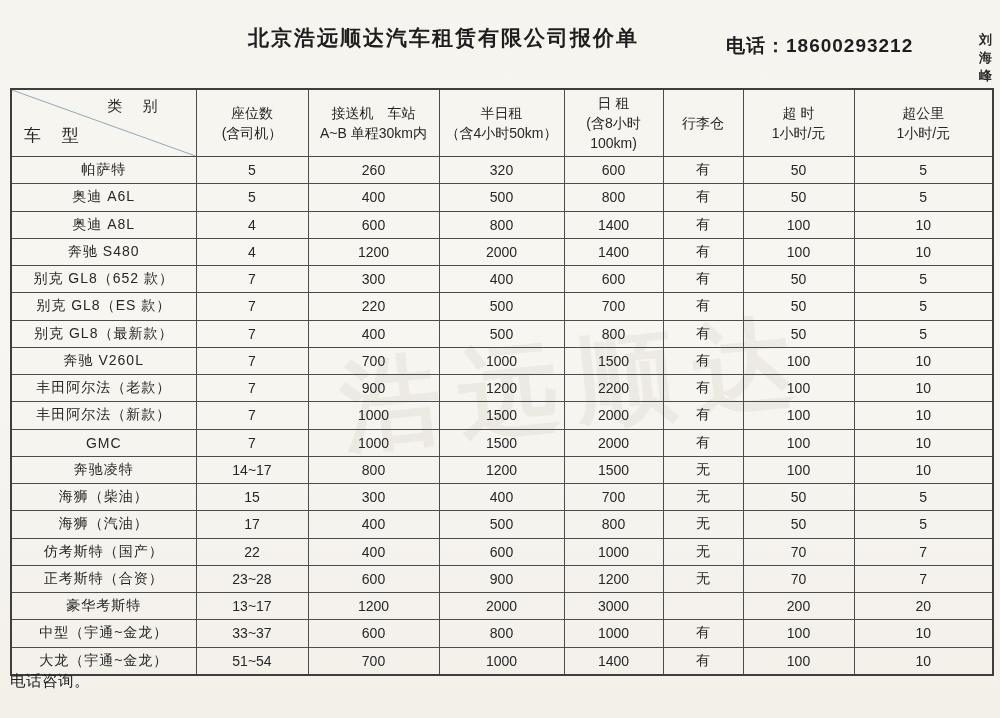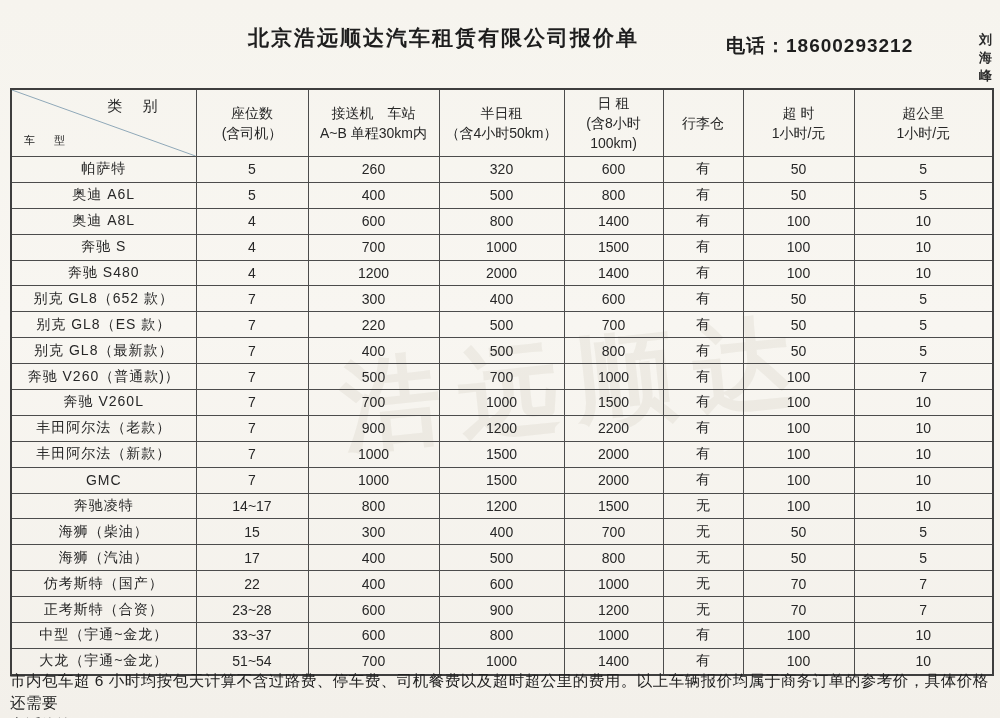--- a/index.html
+++ b/index.html
@@ -42,21 +42,21 @@
     text-align:center;vertical-align:middle;
     padding:0;overflow:hidden;white-space:nowrap;
     font-weight:normal;font-size:14px;color:#272727;
   }
   thead th{height:66px;font-size:14.5px;line-height:1.45;}
   .hline{line-height:1.45;}
   td.model{letter-spacing:1px;}
   th.corner{position:relative;}
   th.corner svg{position:absolute;top:0;left:0;width:100%;height:100%;}
   .corner-top{position:absolute;top:5px;right:30px;font-size:15px;letter-spacing:8px;}
-  .corner-bottom{position:absolute;bottom:7px;left:12px;font-size:11px;letter-spacing:8px;}
+  .corner-bottom{position:absolute;bottom:7px;left:12px;font-size:17px;letter-spacing:8px;}
   .note{
     position:absolute;left:10px;top:670px;width:986px;
     font-size:15.5px;line-height:22px;color:#222;letter-spacing:0.5px;
   }
 </style>
 </head>
 <body>
 
 <div class="page">
 
@@ -141,30 +141,20 @@
           <td class="model">奥迪 A8L</td>
           <td>4</td>
           <td>600</td>
           <td>800</td>
           <td>1400</td>
           <td>有</td>
           <td>100</td>
           <td>10</td>
         </tr>
         <tr>
-          <td class="model">奔驰 S</td>
-          <td>4</td>
-          <td>700</td>
-          <td>1000</td>
-          <td>1500</td>
-          <td>有</td>
-          <td>100</td>
-          <td>10</td>
-        </tr>
-        <tr>
           <td class="model">奔驰 S480</td>
           <td>4</td>
           <td>1200</td>
           <td>2000</td>
           <td>1400</td>
           <td>有</td>
           <td>100</td>
           <td>10</td>
         </tr>
         <tr>
@@ -191,30 +181,20 @@
           <td class="model">别克 GL8（最新款）</td>
           <td>7</td>
           <td>400</td>
           <td>500</td>
           <td>800</td>
           <td>有</td>
           <td>50</td>
           <td>5</td>
         </tr>
         <tr>
-          <td class="model">奔驰 V260（普通款)）</td>
-          <td>7</td>
-          <td>500</td>
-          <td>700</td>
-          <td>1000</td>
-          <td>有</td>
-          <td>100</td>
-          <td>7</td>
-        </tr>
-        <tr>
           <td class="model">奔驰 V260L</td>
           <td>7</td>
           <td>700</td>
           <td>1000</td>
           <td>1500</td>
           <td>有</td>
           <td>100</td>
           <td>10</td>
         </tr>
         <tr>
@@ -291,20 +271,30 @@
           <td class="model">正考斯特（合资）</td>
           <td>23~28</td>
           <td>600</td>
           <td>900</td>
           <td>1200</td>
           <td>无</td>
           <td>70</td>
           <td>7</td>
         </tr>
         <tr>
+          <td class="model">豪华考斯特</td>
+          <td>13~17</td>
+          <td>1200</td>
+          <td>2000</td>
+          <td>3000</td>
+          <td></td>
+          <td>200</td>
+          <td>20</td>
+        </tr>
+        <tr>
           <td class="model">中型（宇通~金龙）</td>
           <td>33~37</td>
           <td>600</td>
           <td>800</td>
           <td>1000</td>
           <td>有</td>
           <td>100</td>
           <td>10</td>
         </tr>
         <tr>
@@ -314,17 +304,16 @@
           <td>1000</td>
           <td>1400</td>
           <td>有</td>
           <td>100</td>
           <td>10</td>
         </tr>
       </tbody>
   </table>
 
   <div class="note">
-    <div>市内包车超 6 小时均按包天计算不含过路费、停车费、司机餐费以及超时超公里的费用。以上车辆报价均属于商务订单的参考价，具体价格还需要</div>
     <div>电话咨询。</div>
   </div>
 
 </div>
 
 </body></html>

